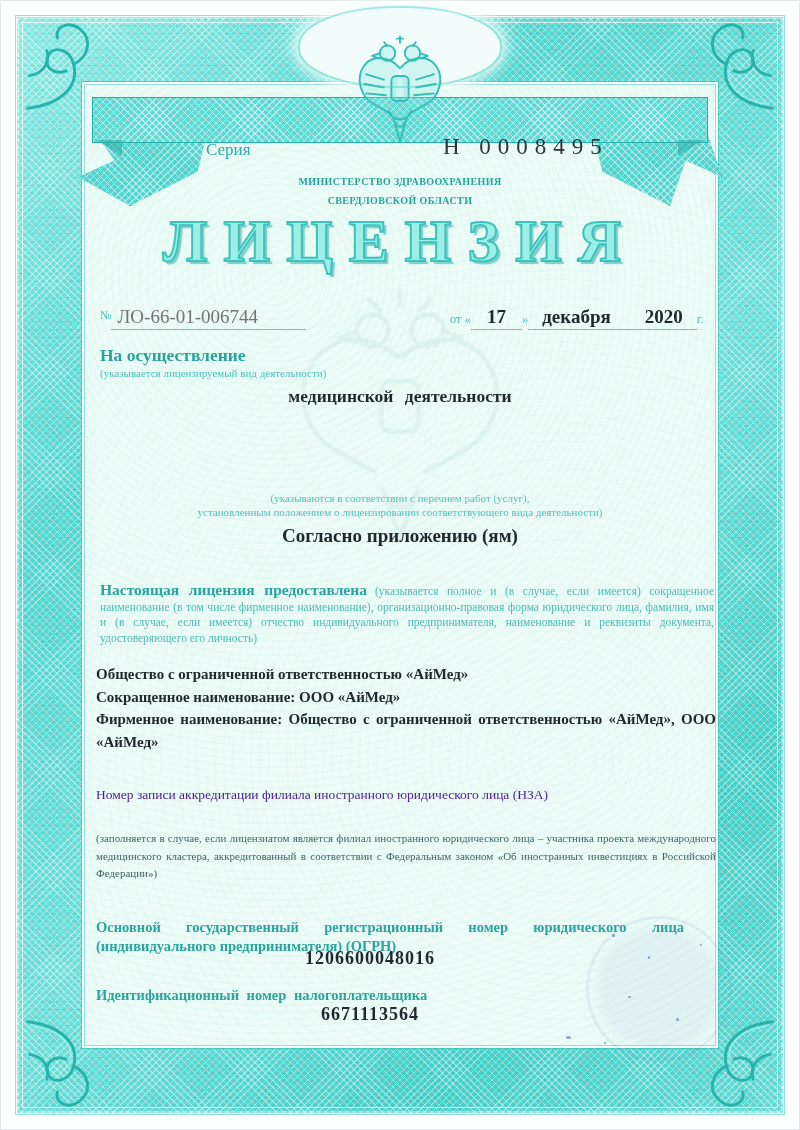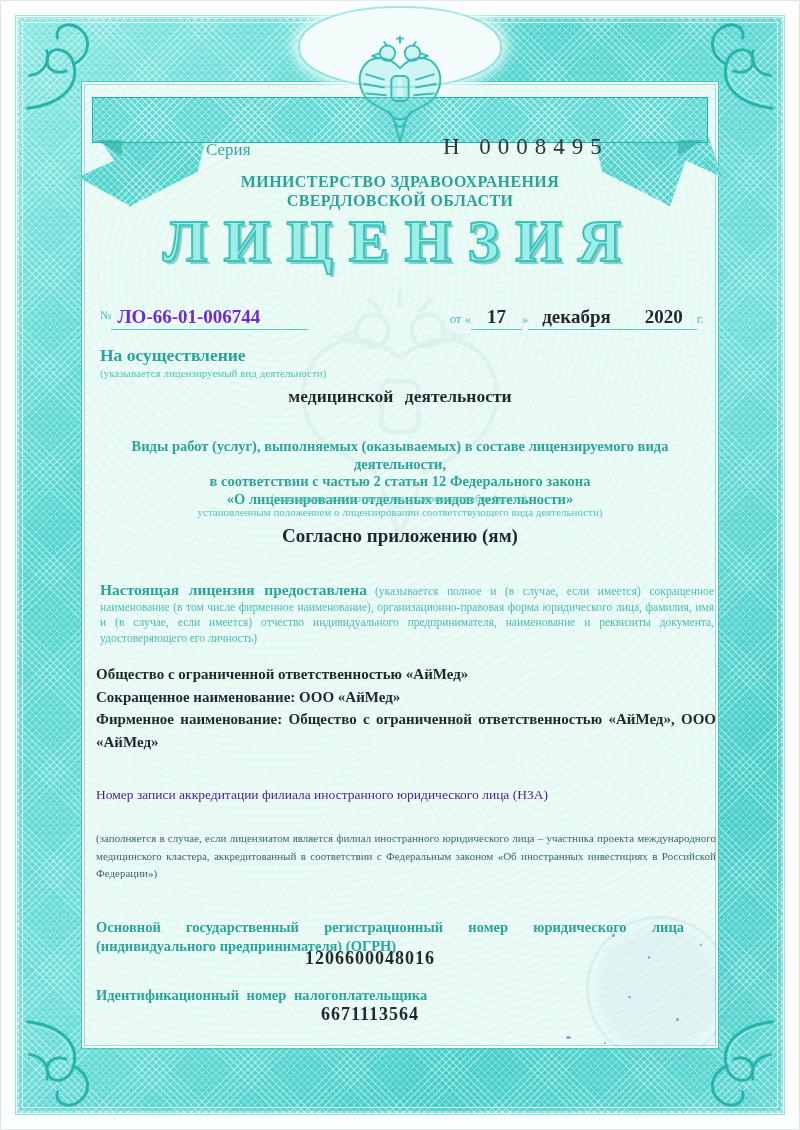--- a/index.html
+++ b/index.html
@@ -48,28 +48,28 @@
   .fold.fl{left:96px;top:140px;clip-path:polygon(0 0,100% 0,100% 100%);}
   .fold.fr{right:96px;top:140px;clip-path:polygon(0 0,100% 0,0 100%);}
   
   .emblem{position:absolute;left:352px;top:30px;width:96px;height:126px;}
   .watermark{position:absolute;left:285px;top:280px;width:230px;height:300px;opacity:.055;}
   
   .t{position:absolute;}
   .series{left:206px;top:140px;font-size:17px;color:#2fa8a1;}
   .serial{left:443px;top:134px;font-size:23px;letter-spacing:7px;color:#2e3338;}
   .ministry{left:100px;top:172px;width:600px;text-align:center;font-weight:bold;
-        font-size:16px;line-height:19px;color:#27a39c;letter-spacing:.4px;}
+        font-size:10px;line-height:19px;color:#27a39c;letter-spacing:.4px;}
   .doctitle{left:0;top:207px;width:800px;text-align:center;font-weight:bold;
         font-size:60px;letter-spacing:16px;color:#9ceee7;
         -webkit-text-stroke:2px #3cc3bc;
         text-shadow:3px 3px 1px rgba(44,170,164,.55), -1px -1px 0 #ffffff;}
   .numrow{left:100px;top:306px;width:612px;font-size:19px;}
   .no-label{font-size:12px;color:#47bcb5;vertical-align:4px;}
-  .lic-num{font-weight:bold;color:#6d28d9;border-bottom:1.5px solid #58cac3;padding:0 48px 2px 6px;}
+  .lic-num{font-weight:normal;color:#737373;border-bottom:1.5px solid #58cac3;padding:0 48px 2px 6px;}
   .daterow{position:absolute;left:450px;top:306px;font-size:19px;white-space:nowrap;}
   .d-small{font-size:12.5px;color:#47bcb5;}
   .d-val{font-weight:bold;color:#20292e;border-bottom:1.5px solid #58cac3;padding:0 16px 2px 16px;}
   .d-my{font-weight:bold;color:#20292e;border-bottom:1.5px solid #58cac3;padding:0 14px 2px 14px;}
   .d-my .yr{margin-left:34px;}
   .h-teal{left:100px;top:345px;font-size:17.5px;font-weight:bold;color:#27a39c;}
   .h-note{left:100px;top:367px;font-size:11px;color:#52c1ba;}
   .act-name{left:100px;top:386px;width:600px;text-align:center;font-size:17.5px;font-weight:bold;word-spacing:7px;color:#1f282d;}
   .act-note{left:88px;top:406px;width:624px;text-align:center;font-size:11.5px;font-weight:bold;line-height:15px;color:#22343c;}
   .works{left:92px;top:438px;width:616px;text-align:center;font-size:14.5px;font-weight:bold;line-height:17.5px;color:#2aa49d;}
@@ -200,25 +200,20 @@
   <div class="t numrow">
     <span class="no-label">№</span><span class="lic-num">ЛО-66-01-006744</span>
   </div>
   <div class="daterow">
     <span class="d-small">от «</span><span class="d-val">17</span><span class="d-small">»</span><span class="d-my"><span>декабря</span><span class="yr">2020</span></span><span class="d-small">г.</span>
   </div>
 
   <div class="t h-teal">На осуществление</div>
   <div class="t h-note">(указывается лицензируемый вид деятельности)</div>
   <div class="t act-name">медицинской  деятельности</div>
-  <div class="t works">
-    <div>Виды работ (услуг), выполняемых (оказываемых) в составе лицензируемого вида деятельности,</div>
-    <div>в соответствии с частью 2  статьи 12  Федерального закона</div>
-    <div>«О лицензировании отдельных видов деятельности»</div>
-  </div>
   <div class="t works-note">
     <div>(указываются в соответствии с перечнем работ (услуг),</div>
     <div>установленным положением о лицензировании соответствующего вида деятельности)</div>
   </div>
   <div class="t attach">Согласно приложению (ям)</div>
 
   <div class="t grantee">
     <b>Настоящая лицензия предоставлена</b><span>(указывается полное и  (в случае, если имеется) сокращенное наименование  (в том числе фирменное наименование),  организационно-правовая  форма юридического лица, фамилия,  имя и  (в случае, если имеется)  отчество индивидуального предпринимателя, наименование и реквизиты документа,  удостоверяющего его личность)</span>
   </div>
   <div class="t orgs">

